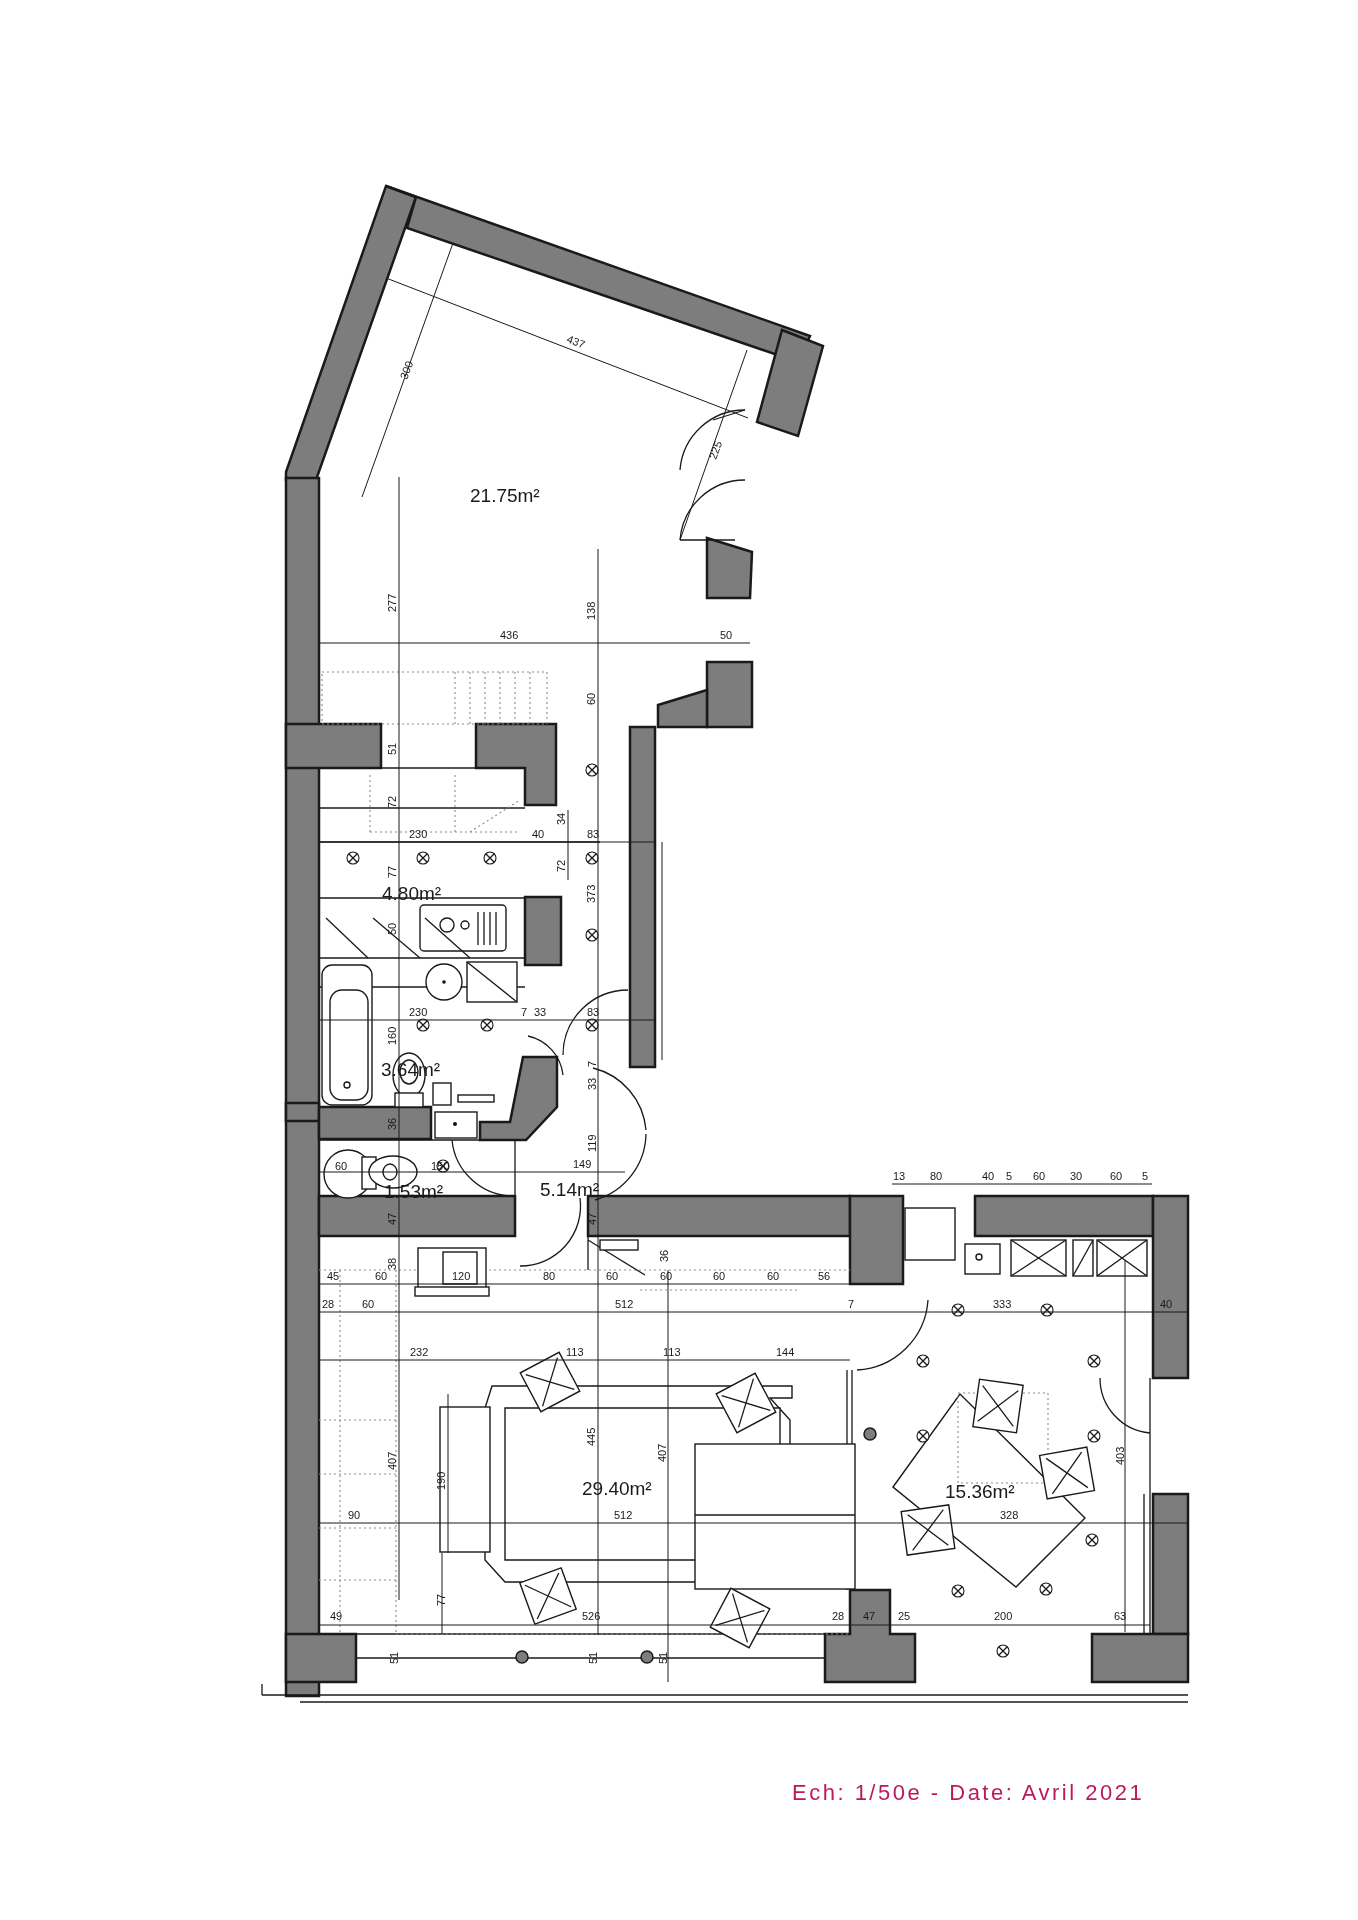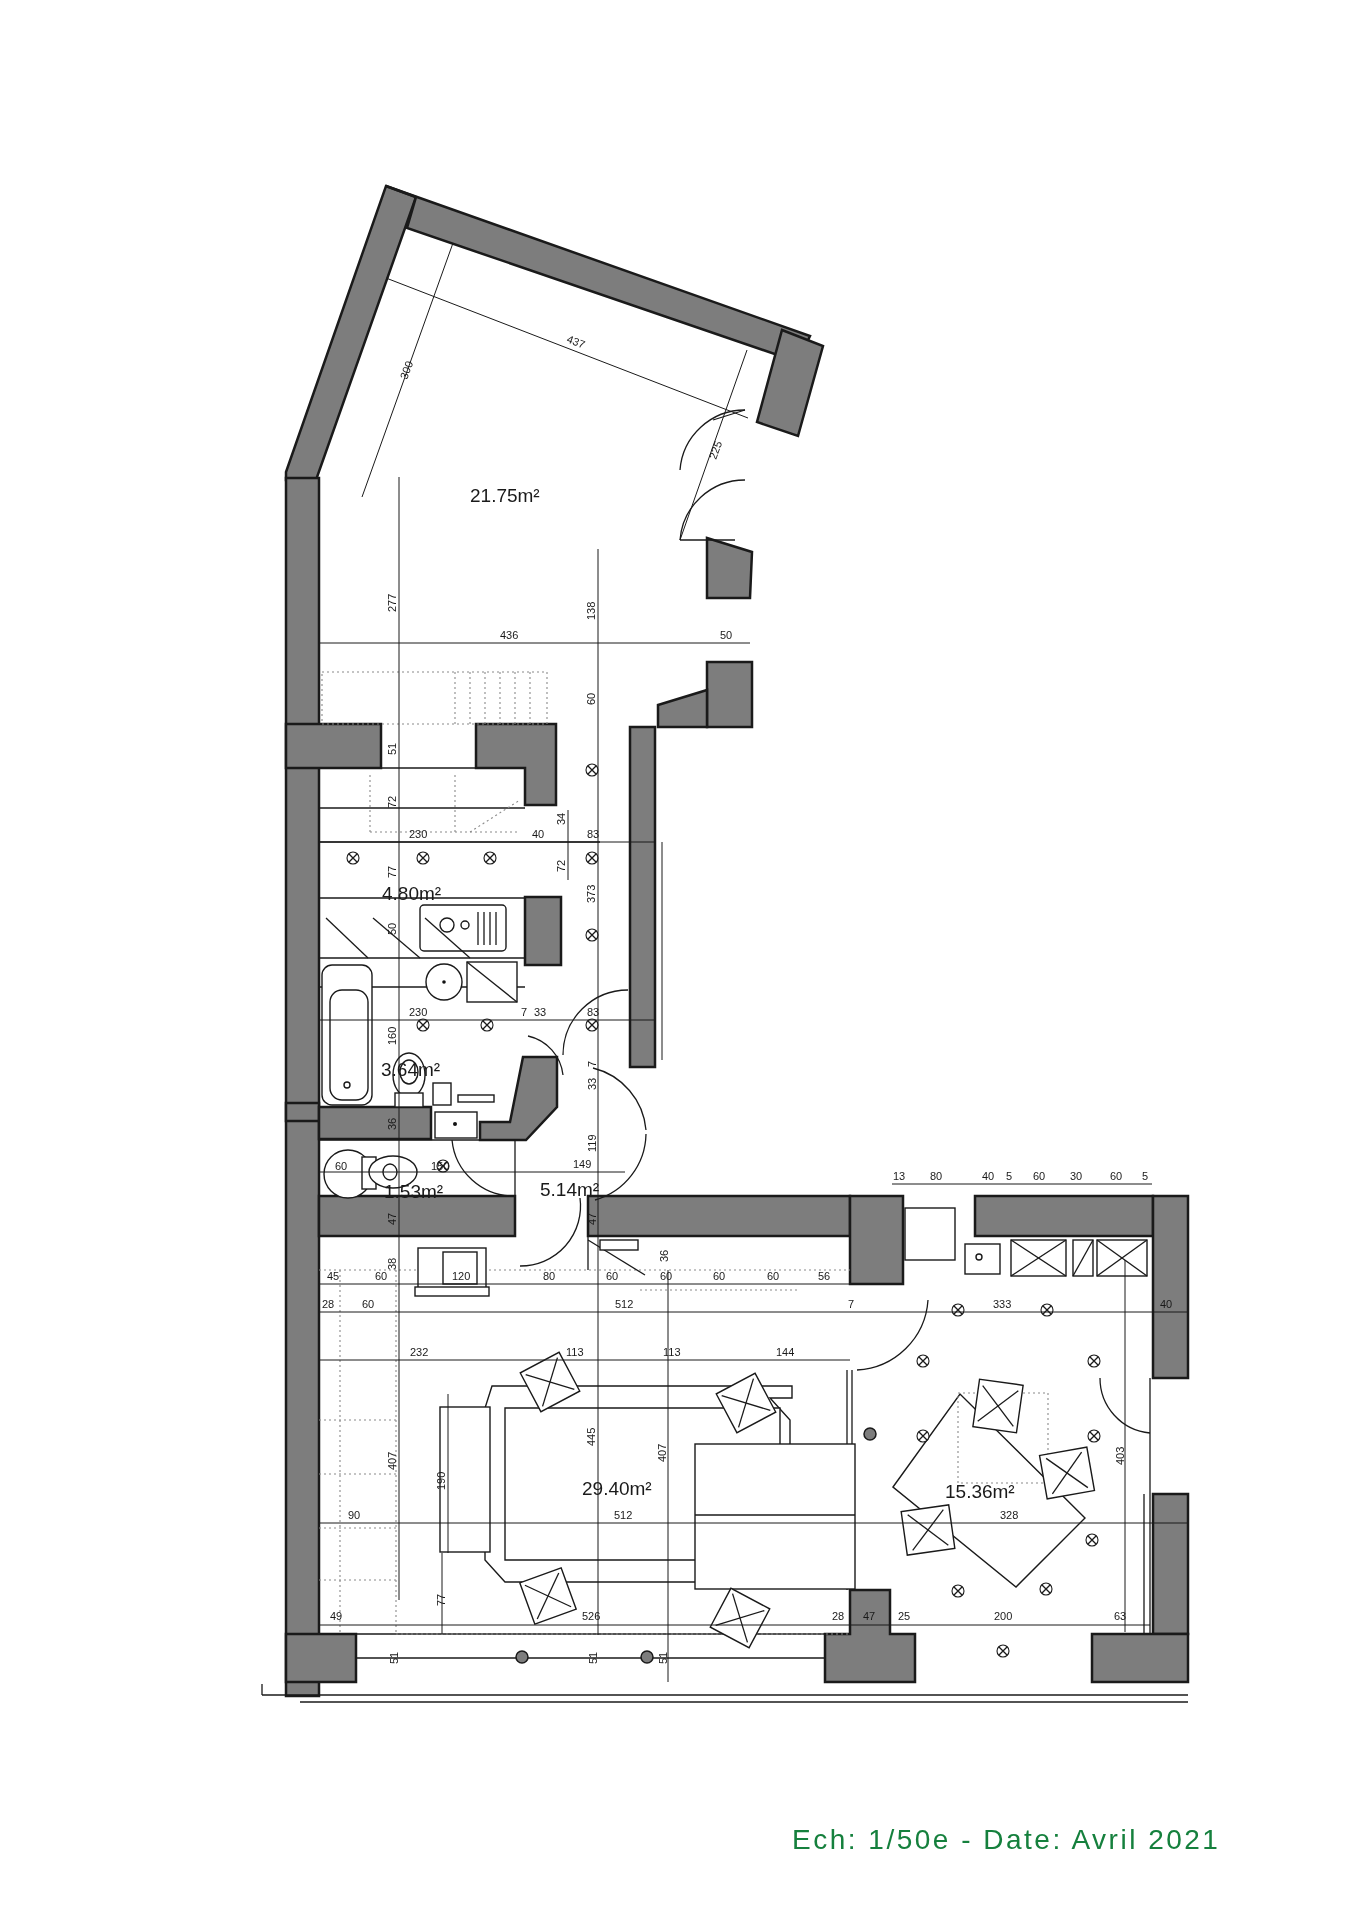--- a/index.html
+++ b/index.html
@@ -8,22 +8,22 @@
   #plan { position: absolute; left: 0; top: 0; width: 1358px; height: 1920px; }
   .wall { fill: #7d7d7d; stroke: #1a1a1a; stroke-width: 2.5; }
   .thin { fill: none; stroke: #1a1a1a; stroke-width: 1.3; }
   .furn { fill: #ffffff; stroke: #1a1a1a; stroke-width: 1.4; }
   .dim { stroke: #1a1a1a; stroke-width: 1; fill: none; }
   .dot { fill: none; stroke: #8a8a8a; stroke-width: 1.1; stroke-dasharray: 2 3; }
   .dimtxt { font-family: "Liberation Sans", sans-serif; font-size: 11px; fill: #1a1a1a; }
   .area { font-family: "Liberation Sans", sans-serif; font-size: 19px; fill: #1a1a1a; }
   .light { fill: #ffffff; stroke: #1a1a1a; stroke-width: 1.1; }
   .post { fill: #7d7d7d; stroke: #1a1a1a; stroke-width: 1.5; }
-  #footer { position: absolute; left: 792px; top: 1824px; font-size: 28px;
-            letter-spacing: 2.5px; color: #15803d; font-family: "Liberation Sans", sans-serif; }
+  #footer { position: absolute; left: 792px; top: 1780px; font-size: 22px;
+            letter-spacing: 2.5px; color: #be185d; font-family: "Liberation Sans", sans-serif; }
 </style>
 </head>
 <body>
 
 <svg id="plan" viewBox="0 0 1358 1920" xmlns="http://www.w3.org/2000/svg">
 
   <g>
 
     <polygon class="wall" points="386,186 416,197 316,480 286,480 286,472"></polygon>
     <polygon class="wall" points="386,186 810,336 798,362 407,228 416,197"></polygon>

